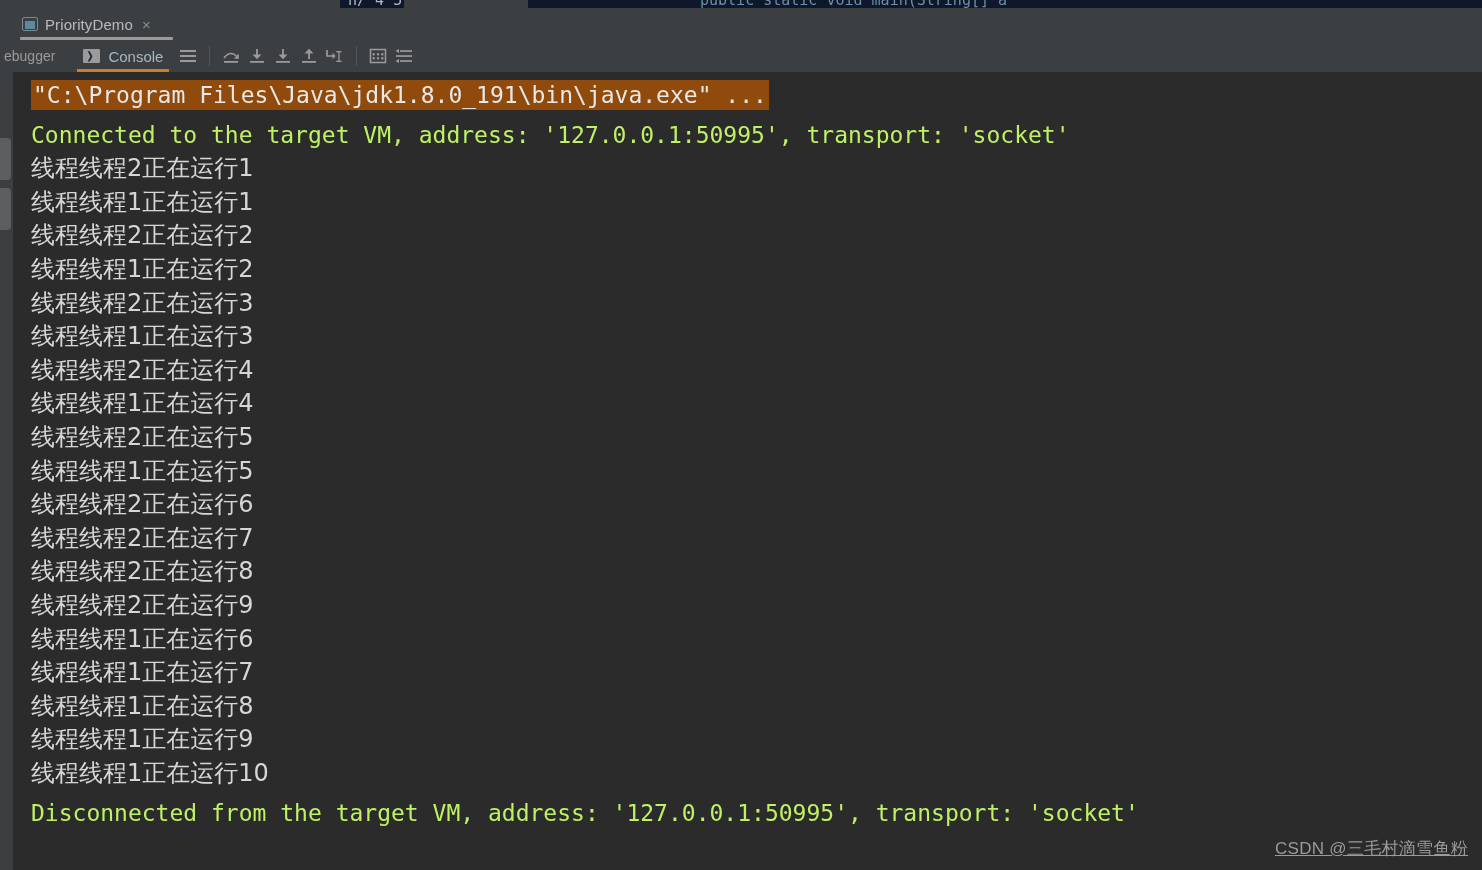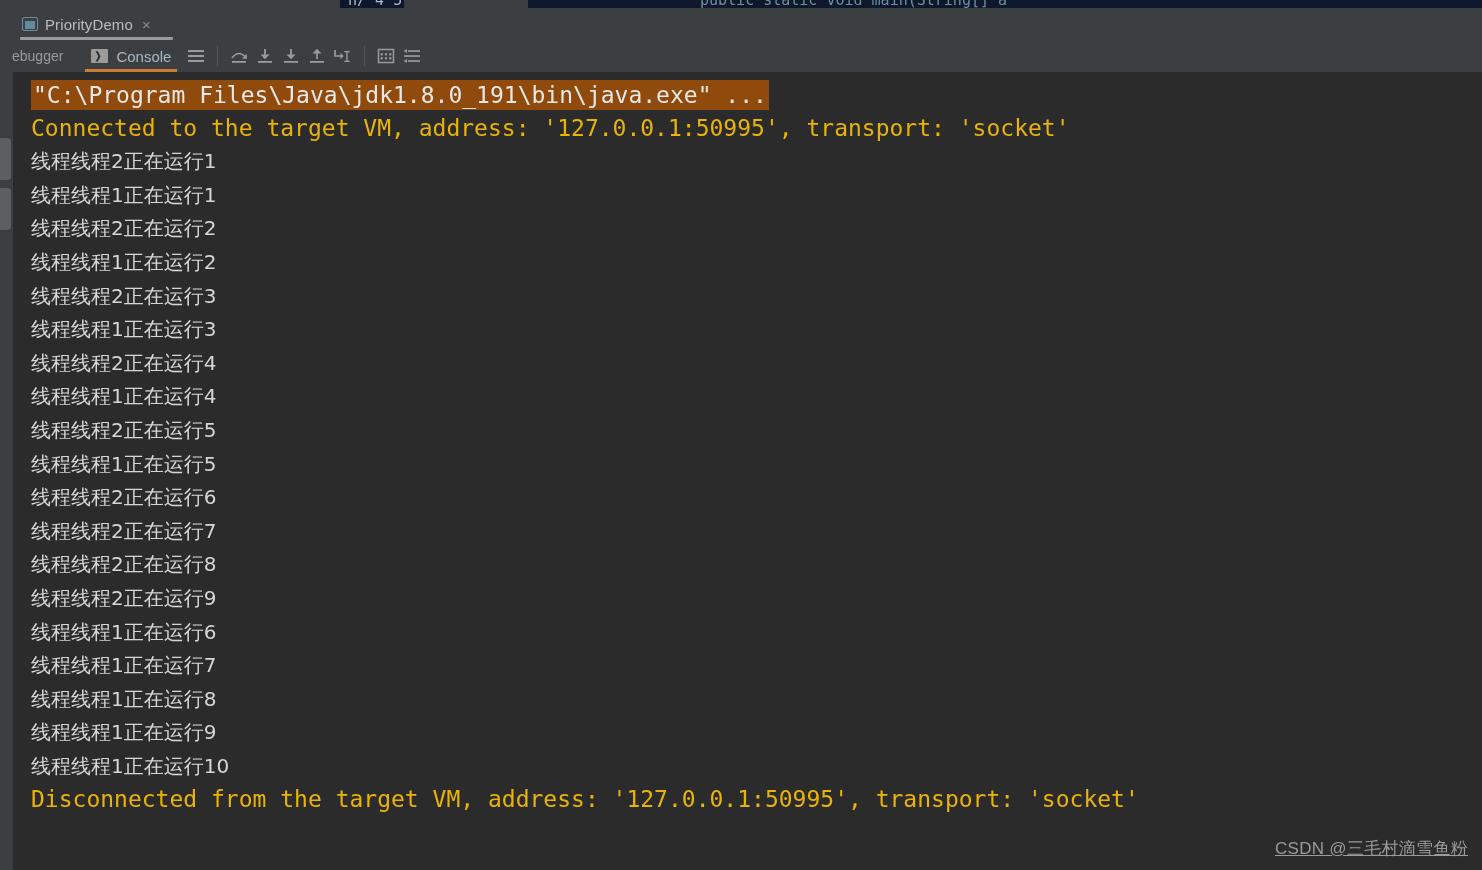--- a/index.html
+++ b/index.html
@@ -104,21 +104,21 @@
     left: 0; top: 40px;
     width: 1482px; height: 32px;
     background: #3c3f41;
     display: flex;
     align-items: center;
   }
   .tb-text {
     font-size: 14px;
     color: #9a9a9a;
     margin-left: 0px;
-    padding-left: 12px;
+    padding-left: 4px;
     white-space: nowrap;
   }
   .console-tab {
     display: flex;
     align-items: center;
     gap: 8px;
     margin-left: 22px;
     height: 32px;
     position: relative;
     padding: 0 6px;
@@ -218,26 +218,27 @@
   }
   .cline.hl .hl-span {
     background: #8f4a0c;
     display: inline-block;
     padding: 0 2px;
     height: 30px;
     line-height: 30px;
     margin-top: 2px;
   }
   .cline.info {
-    color: #eab308;
+    color: #bef264;
+    margin-top: 7px;
   }
   .cline.out {
     color: #d6d6d6;
     font-family: "DejaVu Sans", "Liberation Sans", sans-serif;
-    font-size: 20px;
+    font-size: 24px;
   }
 
   
   .watermark {
     position: absolute;
     right: 14px;
     bottom: 10px;
     font-size: 17px;
     color: #9b9b9b;
     font-family: "Liberation Sans", sans-serif;

